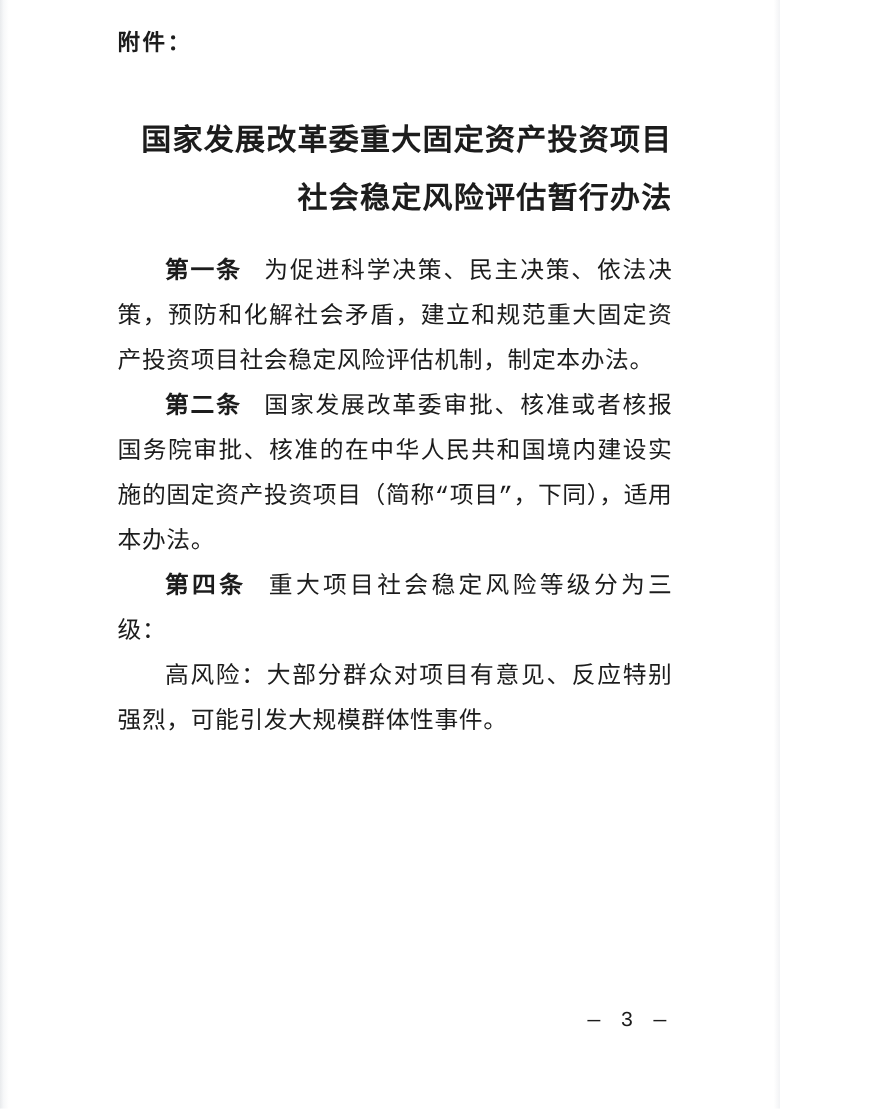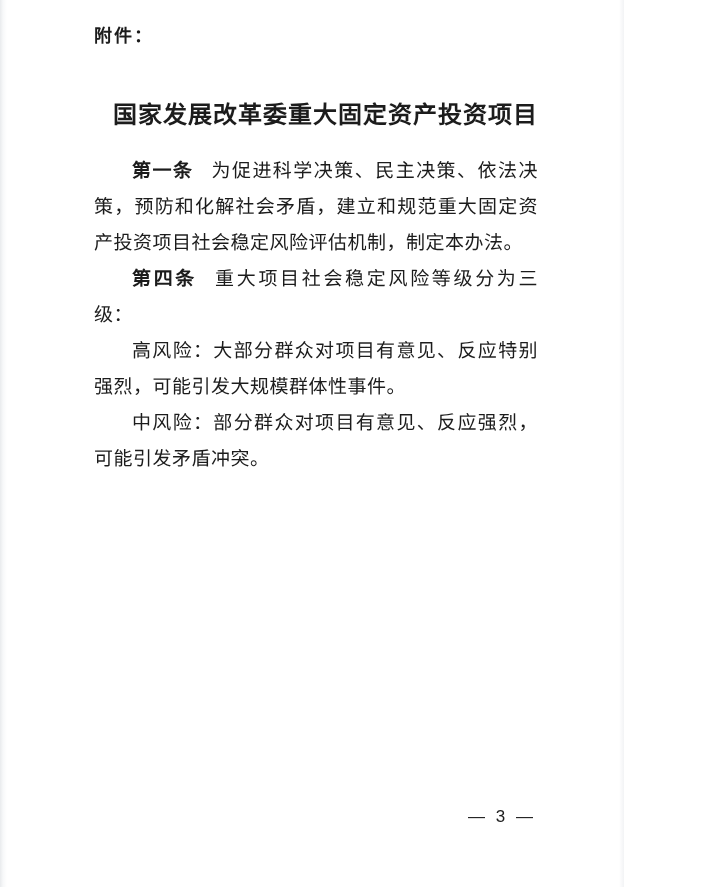--- a/index.html
+++ b/index.html
@@ -9,21 +9,21 @@
   }
   .page {
     position: relative;
     width: 624px;
     height: 887px;
     box-sizing: border-box;
     background:
       linear-gradient(to right, #e9ebed 0px, #f7f8f9 3px, #ffffff 7px) left/8px 100% no-repeat,
       linear-gradient(to left, #f2f3f5 0px, #ffffff 5px) right/6px 100% no-repeat,
       #ffffff;
-    font-family: Liberation Sans, sans-serif;
+    font-family: Liberation Mono, monospace;
     color: #1c1c1c;
     padding: 24px 86px 4px 94px;
     overflow: hidden;
   }
   .attachment {
     font-size: 18px;
     font-weight: bold;
     letter-spacing: 2px;
     line-height: 24px;
   }
@@ -69,24 +69,25 @@
 </style>
 </head>
 <body>
 
 <div class="page">
 
   <div class="attachment">附件：</div>
 
   <h1 class="title">
     <span class="title-line">国家发展改革委重大固定资产投资项目</span>
+    <span class="title-line">社会稳定风险评估暂行办法</span>
   </h1>
 
   <div class="doc-body">
     <p><b class="lead">第一条</b><span>为促进科学决策、民主决策、依法决策，预防和化解社会矛盾，建立和规范重大固定资产投资项目社会稳定风险评估机制，制定本办法。</span></p>
+    <p><b class="lead">第二条</b><span>国家发展改革委审批、核准或者核报国务院审批、核准的在中华人民共和国境内建设实施的固定资产投资项目（简称“项目”，下同），适用本办法。</span></p>
     <p><b class="lead">第四条</b><span>重大项目社会稳定风险等级分为三级：</span></p>
     <p><b class="lead"></b><span>高风险：大部分群众对项目有意见、反应特别强烈，可能引发大规模群体性事件。</span></p>
-    <p><b class="lead"></b><span>中风险：部分群众对项目有意见、反应强烈，可能引发矛盾冲突。</span></p>
   </div>
 
   <div class="page-footer">— 3 —</div>
 
 </div>
 
 </body></html>

